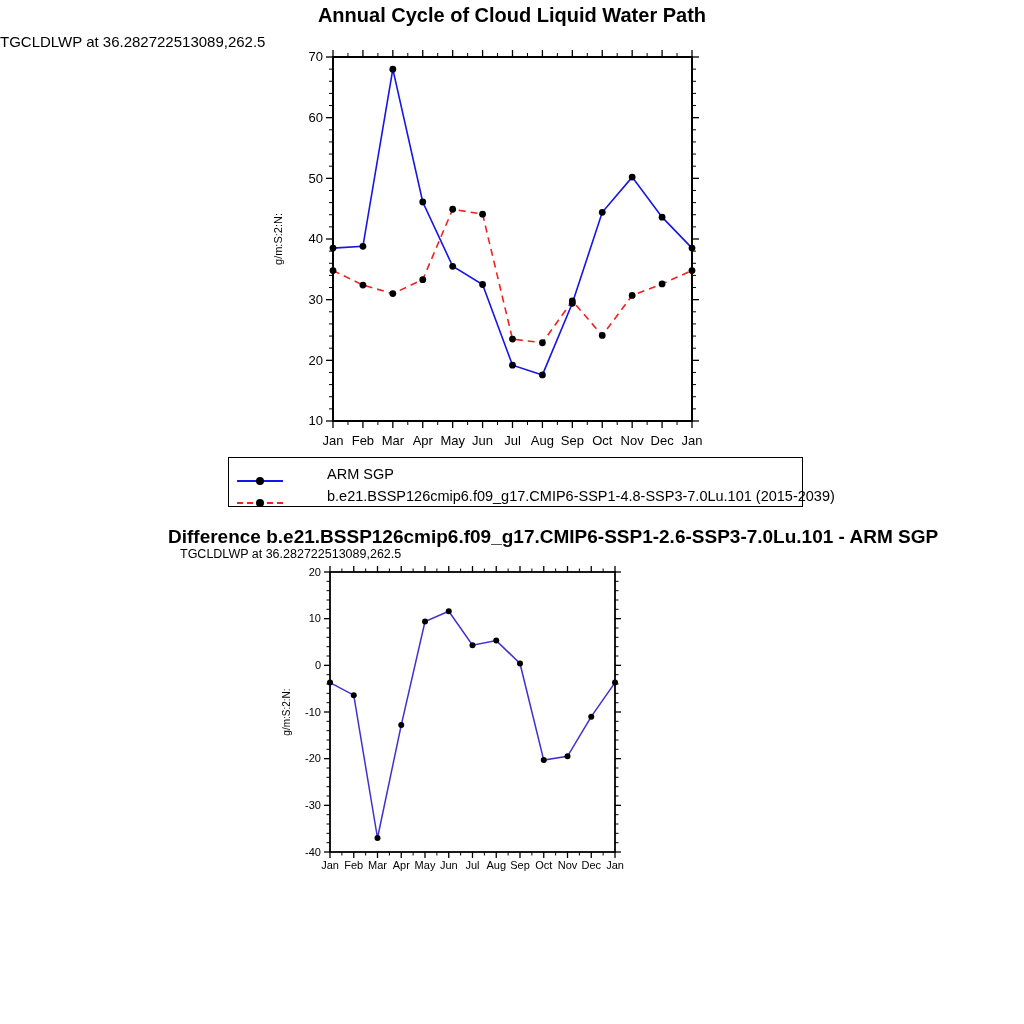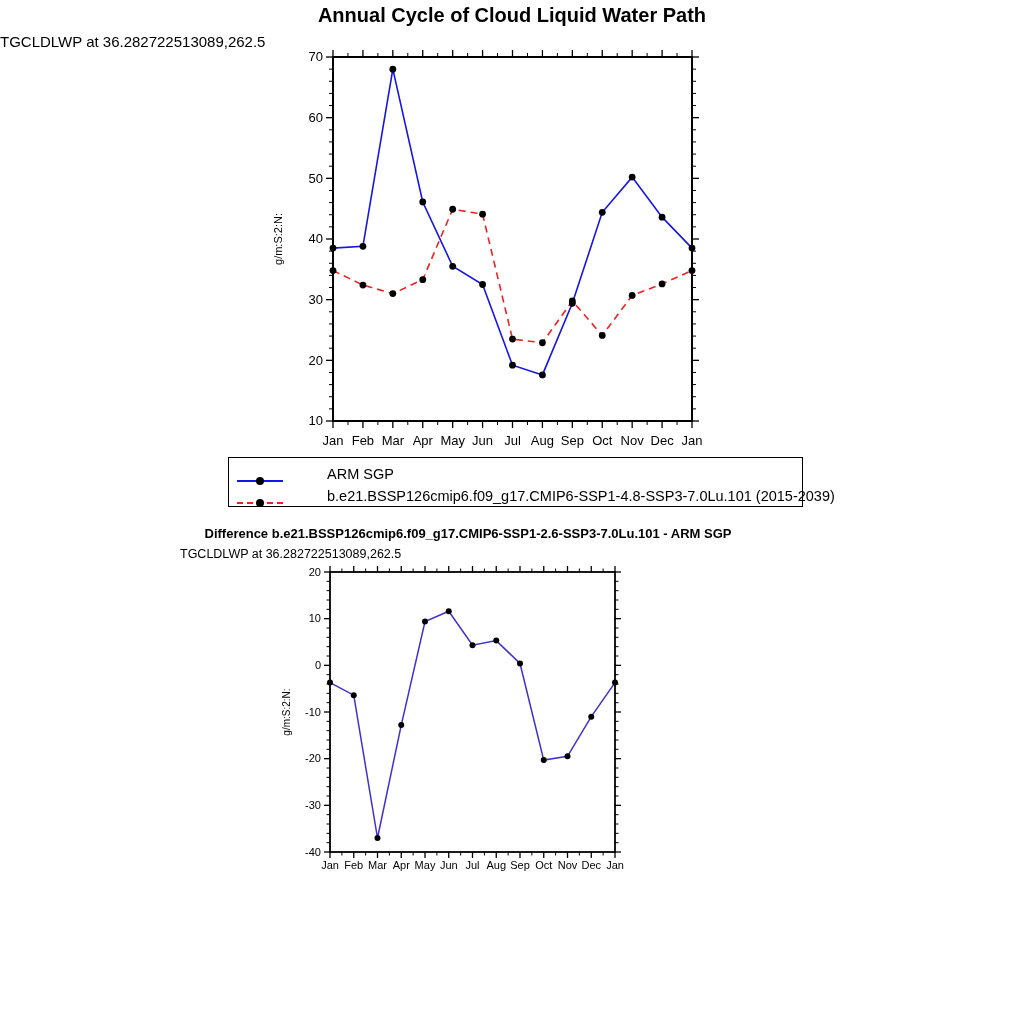--- a/index.html
+++ b/index.html
@@ -1,21 +1,21 @@
 <!DOCTYPE html>
 <html><head>
 <meta charset="utf-8">
 <style>
   html,body{margin:0;padding:0;background:#fff;}
   body{width:1024px;height:1024px;position:relative;font-family:"Liberation Sans",sans-serif;color:#000;overflow:hidden;}
   .chart-title{position:absolute;font-weight:bold;text-align:center;white-space:nowrap;}
   .chart-subtitle{position:absolute;font-weight:normal;text-align:left;white-space:nowrap;}
   #title-top{font-size:20px;top:4px;left:0;width:1024px;}
   #subtitle-top{font-size:15px;top:33px;left:0;width:1024px;}
-  #title-bottom{font-size:13px;top:526px;left:176px;width:584px;}
+  #title-bottom{font-size:19px;top:526px;left:168px;width:584px;}
   #subtitle-bottom{font-size:12.5px;top:547px;left:180px;width:584px;}
   svg{position:absolute;}
   svg text{font-family:"Liberation Sans",sans-serif;fill:#000;}
   #plot-top{left:260px;top:45px;}
   #plot-bottom{left:270px;top:558px;}
   .legend{position:absolute;left:228px;top:457px;width:575px;height:50px;border:1.5px solid #000;
           box-sizing:border-box;display:flex;flex-direction:column;justify-content:center;
           padding:2px 4px 2px 8px;background:#fff;font-size:14.5px;}
   .legend-row{display:flex;align-items:flex-end;height:22px;gap:41px;}
   .sample{position:relative;width:46px;height:0;margin-right:3px;flex:0 0 46px;}

